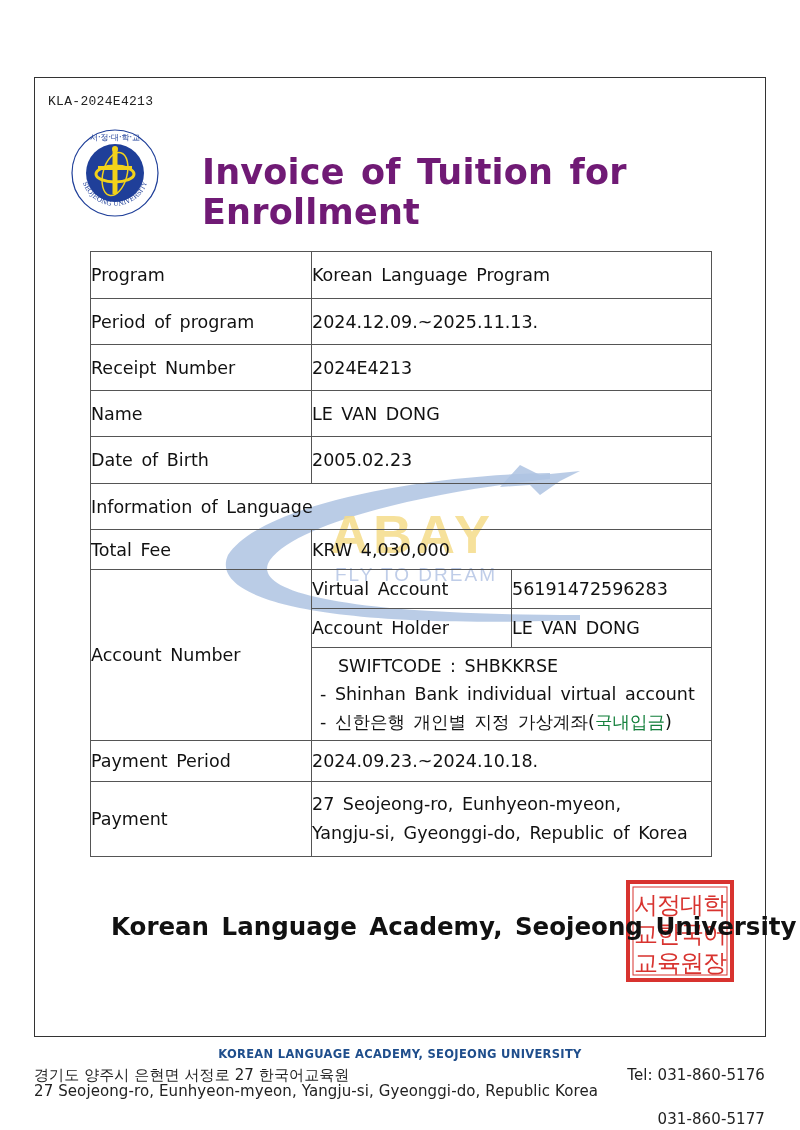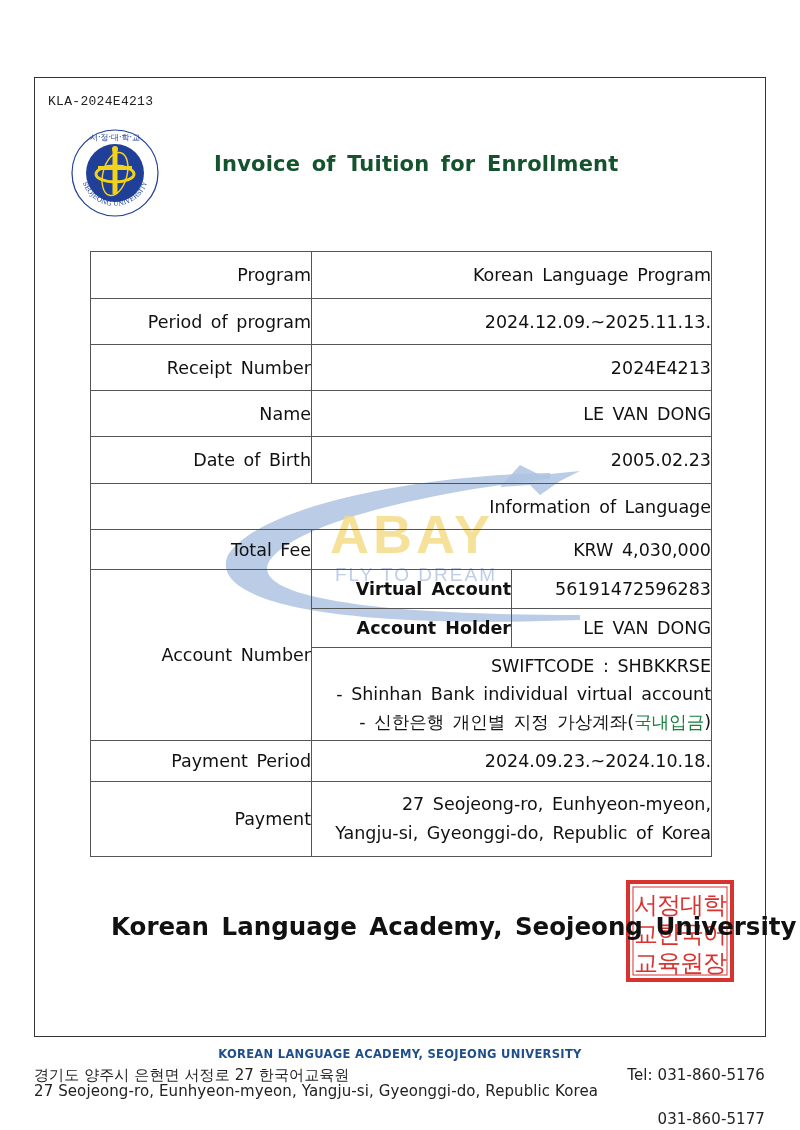--- a/index.html
+++ b/index.html
@@ -9,37 +9,37 @@
   .frame {
     position: absolute; left: 34px; top: 77px; width: 732px; height: 960px;
     border: 1.5px solid #333;
   }
   .doc-id {
     position: absolute; left: 48px; top: 94px; font-size: 13px; letter-spacing: 0.3px;
     font-family: Liberation Mono, monospace; color: #222;
   }
   .logo { position: absolute; left: 70px; top: 128px; width: 90px; height: 90px; }
   .title {
-    position: absolute; left: 202px; top: 152px; font-size: 21px; font-weight: bold;
-    letter-spacing: 0.2px; word-spacing: 4px; color: #14532d; margin-left: 12px;
+    position: absolute; left: 202px; top: 152px; font-size: 35px; font-weight: bold;
+    letter-spacing: 0.2px; word-spacing: 4px; color: #701a75;
   }
 
   
   .watermark { position: absolute; left: 220px; top: 465px; width: 360px; height: 180px; pointer-events: none; z-index: 1; }
 
   table.inv {
     position: absolute; left: 90px; top: 251px; width: 622px;
     border-collapse: collapse; z-index: 2; background: transparent;
   }
   table.inv td {
-    border: 1px solid #555; text-align: right; vertical-align: middle;
+    border: 1px solid #555; text-align: left; vertical-align: middle;
     font-size: 17.5px; word-spacing: 3px; color: #111;
   }
   td.lbl { width: 221px; }
-  td.red { color: #c8141c; font-weight: bold; }
+  td.red { color: #c8141c; }
   td.section { color: #1a1aa0; }
   .bank-info { text-align: right; padding: 4px 0 4px 8px; line-height: 28px; }
   .bank-info .swift { padding-left: 18px; }
   .red-text { color: #15803d; }
 
   .academy {
     position: absolute; left: 111px; top: 912px; font-size: 24.5px; font-weight: bold;
     word-spacing: 4px; z-index: 3; color: #111;
   }
   .seal { position: absolute; left: 626px; top: 880px; width: 108px; height: 102px; z-index: 2; }

